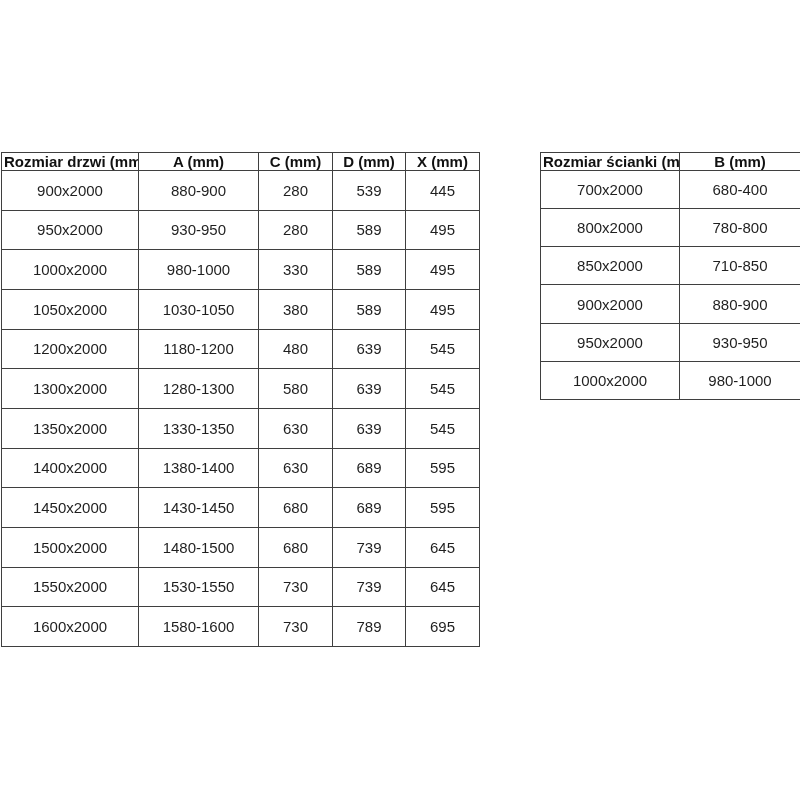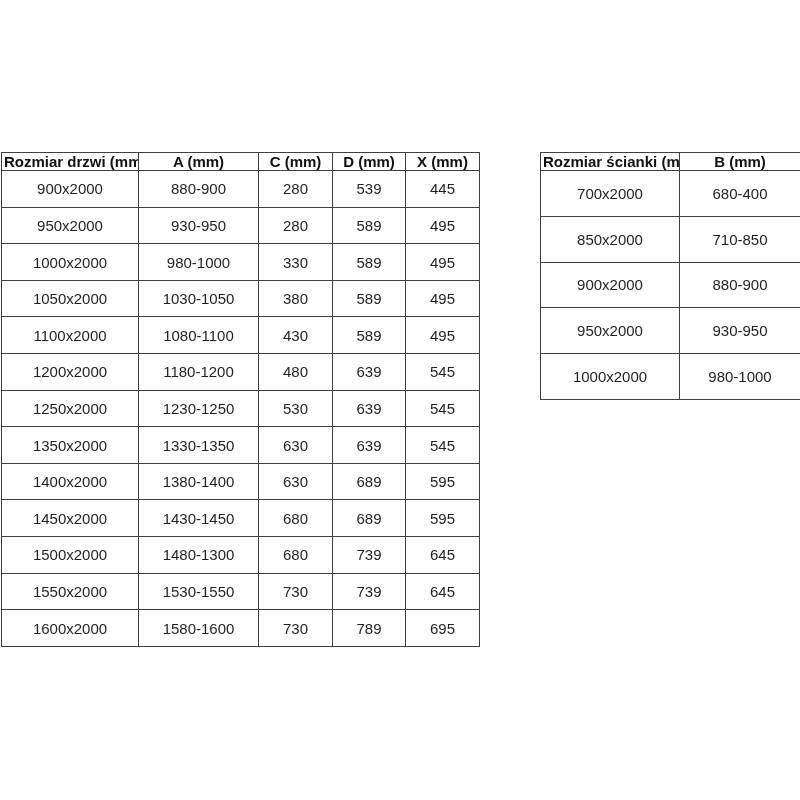--- a/index.html
+++ b/index.html
@@ -96,37 +96,30 @@
           <td>495</td>
         </tr>
         <tr>
           <td>1050x2000</td>
           <td>1030-1050</td>
           <td>380</td>
           <td>589</td>
           <td>495</td>
         </tr>
         <tr>
-          <td>1100x2000</td>
-          <td>1080-1100</td>
-          <td>430</td>
-          <td>589</td>
-          <td>495</td>
-        </tr>
-        <tr>
           <td>1200x2000</td>
           <td>1180-1200</td>
           <td>480</td>
           <td>639</td>
           <td>545</td>
         </tr>
         <tr>
-          <td>1250x2000</td>
-          <td>1230-1250</td>
-          <td>530</td>
+          <td>1300x2000</td>
+          <td>1280-1300</td>
+          <td>580</td>
           <td>639</td>
           <td>545</td>
         </tr>
         <tr>
           <td>1350x2000</td>
           <td>1330-1350</td>
           <td>630</td>
           <td>639</td>
           <td>545</td>
         </tr>
@@ -139,21 +132,21 @@
         </tr>
         <tr>
           <td>1450x2000</td>
           <td>1430-1450</td>
           <td>680</td>
           <td>689</td>
           <td>595</td>
         </tr>
         <tr>
           <td>1500x2000</td>
-          <td>1480-1300</td>
+          <td>1480-1500</td>
           <td>680</td>
           <td>739</td>
           <td>645</td>
         </tr>
         <tr>
           <td>1550x2000</td>
           <td>1530-1550</td>
           <td>730</td>
           <td>739</td>
           <td>645</td>
@@ -178,20 +171,24 @@
           <th>Rozmiar ścianki (mm)</th>
           <th>B (mm)</th>
         </tr>
       </thead>
     <tbody>
         <tr>
           <td>700x2000</td>
           <td>680-400</td>
         </tr>
         <tr>
+          <td>800x2000</td>
+          <td>780-800</td>
+        </tr>
+        <tr>
           <td>850x2000</td>
           <td>710-850</td>
         </tr>
         <tr>
           <td>900x2000</td>
           <td>880-900</td>
         </tr>
         <tr>
           <td>950x2000</td>
           <td>930-950</td>

